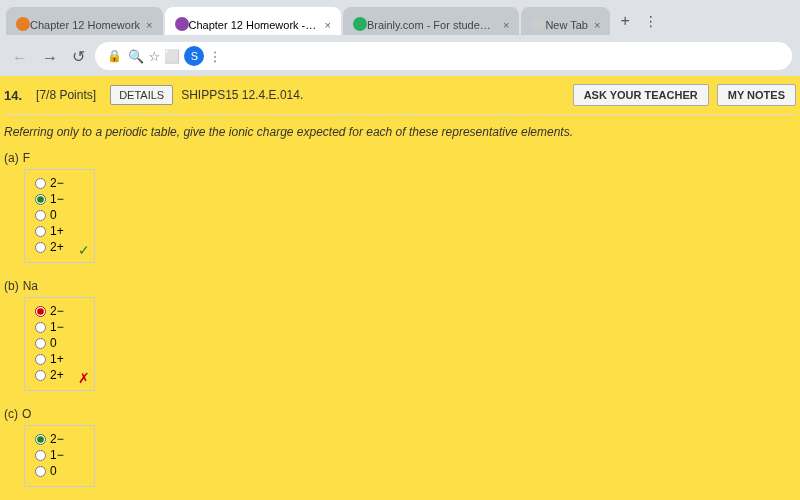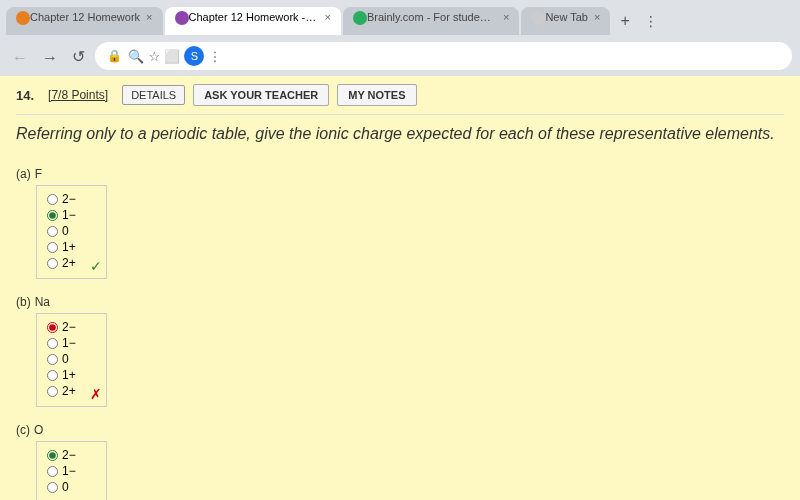--- a/index.html
+++ b/index.html
@@ -3,49 +3,49 @@
   <meta charset="utf-8">
   <style>
     * { box-sizing: border-box; margin: 0; padding: 0; }
     body { font-family: Arial, sans-serif; font-size: 13px; background: #fff; width: 800px; height: 500px; overflow: hidden; }
 
     
     .browser-chrome { background: #dee1e6; width: 800px; }
 
     
     .tab-bar { display: flex; align-items: center; padding: 6px 6px 0 6px; background: #dee1e6; height: 36px; }
-    .tab { display: flex; align-items: flex-start; background: #fff; border-radius: 8px 8px 0 0; padding: 4px 10px; font-size: 12px; max-width: 180px; height: 28px; margin-right: 2px; position: relative; }
+    .tab { display: flex; align-items: flex-end; background: #fff; border-radius: 8px 8px 0 0; padding: 4px 10px; font-size: 12px; max-width: 180px; height: 28px; margin-right: 2px; position: relative; }
     .tab.inactive { background: #c5c9d0; color: #444; }
     .tab.active { background: #fff; }
     .tab-title { white-space: nowrap; overflow: hidden; text-overflow: ellipsis; max-width: 130px; font-size: 11px; }
     .tab-close { margin-left: 6px; font-size: 11px; color: #666; cursor: pointer; }
     .tab-new { background: none; border: none; font-size: 16px; cursor: pointer; padding: 2px 8px; color: #555; }
     .tab-more { background: none; border: none; font-size: 14px; cursor: pointer; padding: 2px 6px; color: #555; }
 
     
     .address-bar { display: flex; align-items: center; background: #dee1e6; padding: 4px 8px; height: 40px; gap: 6px; }
     .nav-btn { background: none; border: none; cursor: pointer; font-size: 16px; color: #555; padding: 2px 4px; }
     .nav-btn.disabled { color: #aaa; cursor: default; }
     .url-bar { flex: 1; background: #fff; border-radius: 20px; padding: 4px 12px; font-size: 12px; color: #333; display: flex; align-items: center; height: 28px; gap: 6px; }
     .url-text { flex: 1; white-space: nowrap; overflow: hidden; text-overflow: ellipsis; color: #333; font-size: 12px; }
     .url-icons { display: flex; gap: 4px; align-items: center; color: #666; font-size: 13px; }
 
     
-    .page-content { background: #fef9c3; padding: 8px 16px; height: calc(500px - 76px); overflow-y: auto; }
+    .page-content { background: #fde047; padding: 8px 4px; height: calc(500px - 76px); overflow-y: auto; }
 
     
     .question-header { display: flex; align-items: center; gap: 8px; margin-bottom: 10px; border-bottom: 1px solid #ddd; padding-bottom: 8px; flex-wrap: wrap; }
     .question-num { font-size: 13px; font-weight: bold; color: #333; margin-right: 6px; }
-    .points-badge { font-size: 12px; color: #333; margin-right: 6px; text-decoration: underline; }
+    .points-badge { font-size: 12px; color: #333; margin-right: 6px; }
     .header-btn { font-size: 11px; border: 1px solid #999; background: #f5f5f5; padding: 3px 8px; cursor: pointer; border-radius: 2px; color: #333; }
     .shipps-label { font-size: 12px; color: #333; margin-right: auto; }
     .action-btn { font-size: 11px; border: 1px solid #aaa; background: #f5f5f5; padding: 4px 10px; cursor: pointer; border-radius: 2px; color: #333; text-transform: uppercase; font-weight: bold; }
 
     
-    .question-text { font-size: 16px; color: #333; margin-bottom: 24px; font-style: italic; }
+    .question-text { font-size: 12px; color: #333; margin-bottom: 12px; font-style: italic; }
 
     
     .sub-question { margin-bottom: 16px; }
     .sub-label { font-size: 12px; color: #333; margin-bottom: 4px; display: flex; align-items: center; gap: 4px; }
     .sub-letter { font-size: 12px; }
     .element-name { font-size: 12px; font-weight: normal; }
     .options-box { border: 1px solid #ccc; display: inline-block; padding: 6px 30px 6px 10px; margin-left: 20px; position: relative; min-width: 60px; }
     .option-row { display: flex; align-items: center; gap: 4px; margin-bottom: 2px; font-size: 12px; }
     .option-row input[type="radio"] { margin: 0; width: 11px; height: 11px; }
     .selected-red { accent-color: #cc0000; }
@@ -106,20 +106,21 @@
     </div>
   </div>
 </div>
 
 <div class="page-content">
 
   <div class="question-header">
     <span class="question-num">14.</span>
     <span class="points-badge">[7/8 Points]</span>
     <button class="header-btn">DETAILS</button>
+    <span class="shipps-label">SHIPPS15 12.4.E.014.</span>
     <button class="action-btn">ASK YOUR TEACHER</button>
     <button class="action-btn">MY NOTES</button>
   </div>
 
   <p class="question-text">Referring only to a periodic table, give the ionic charge expected for each of these representative elements.</p>
 
   <div class="sub-question">
     <div class="sub-label">
       <span class="sub-letter">(a)</span>
       <span class="element-name">F</span>

